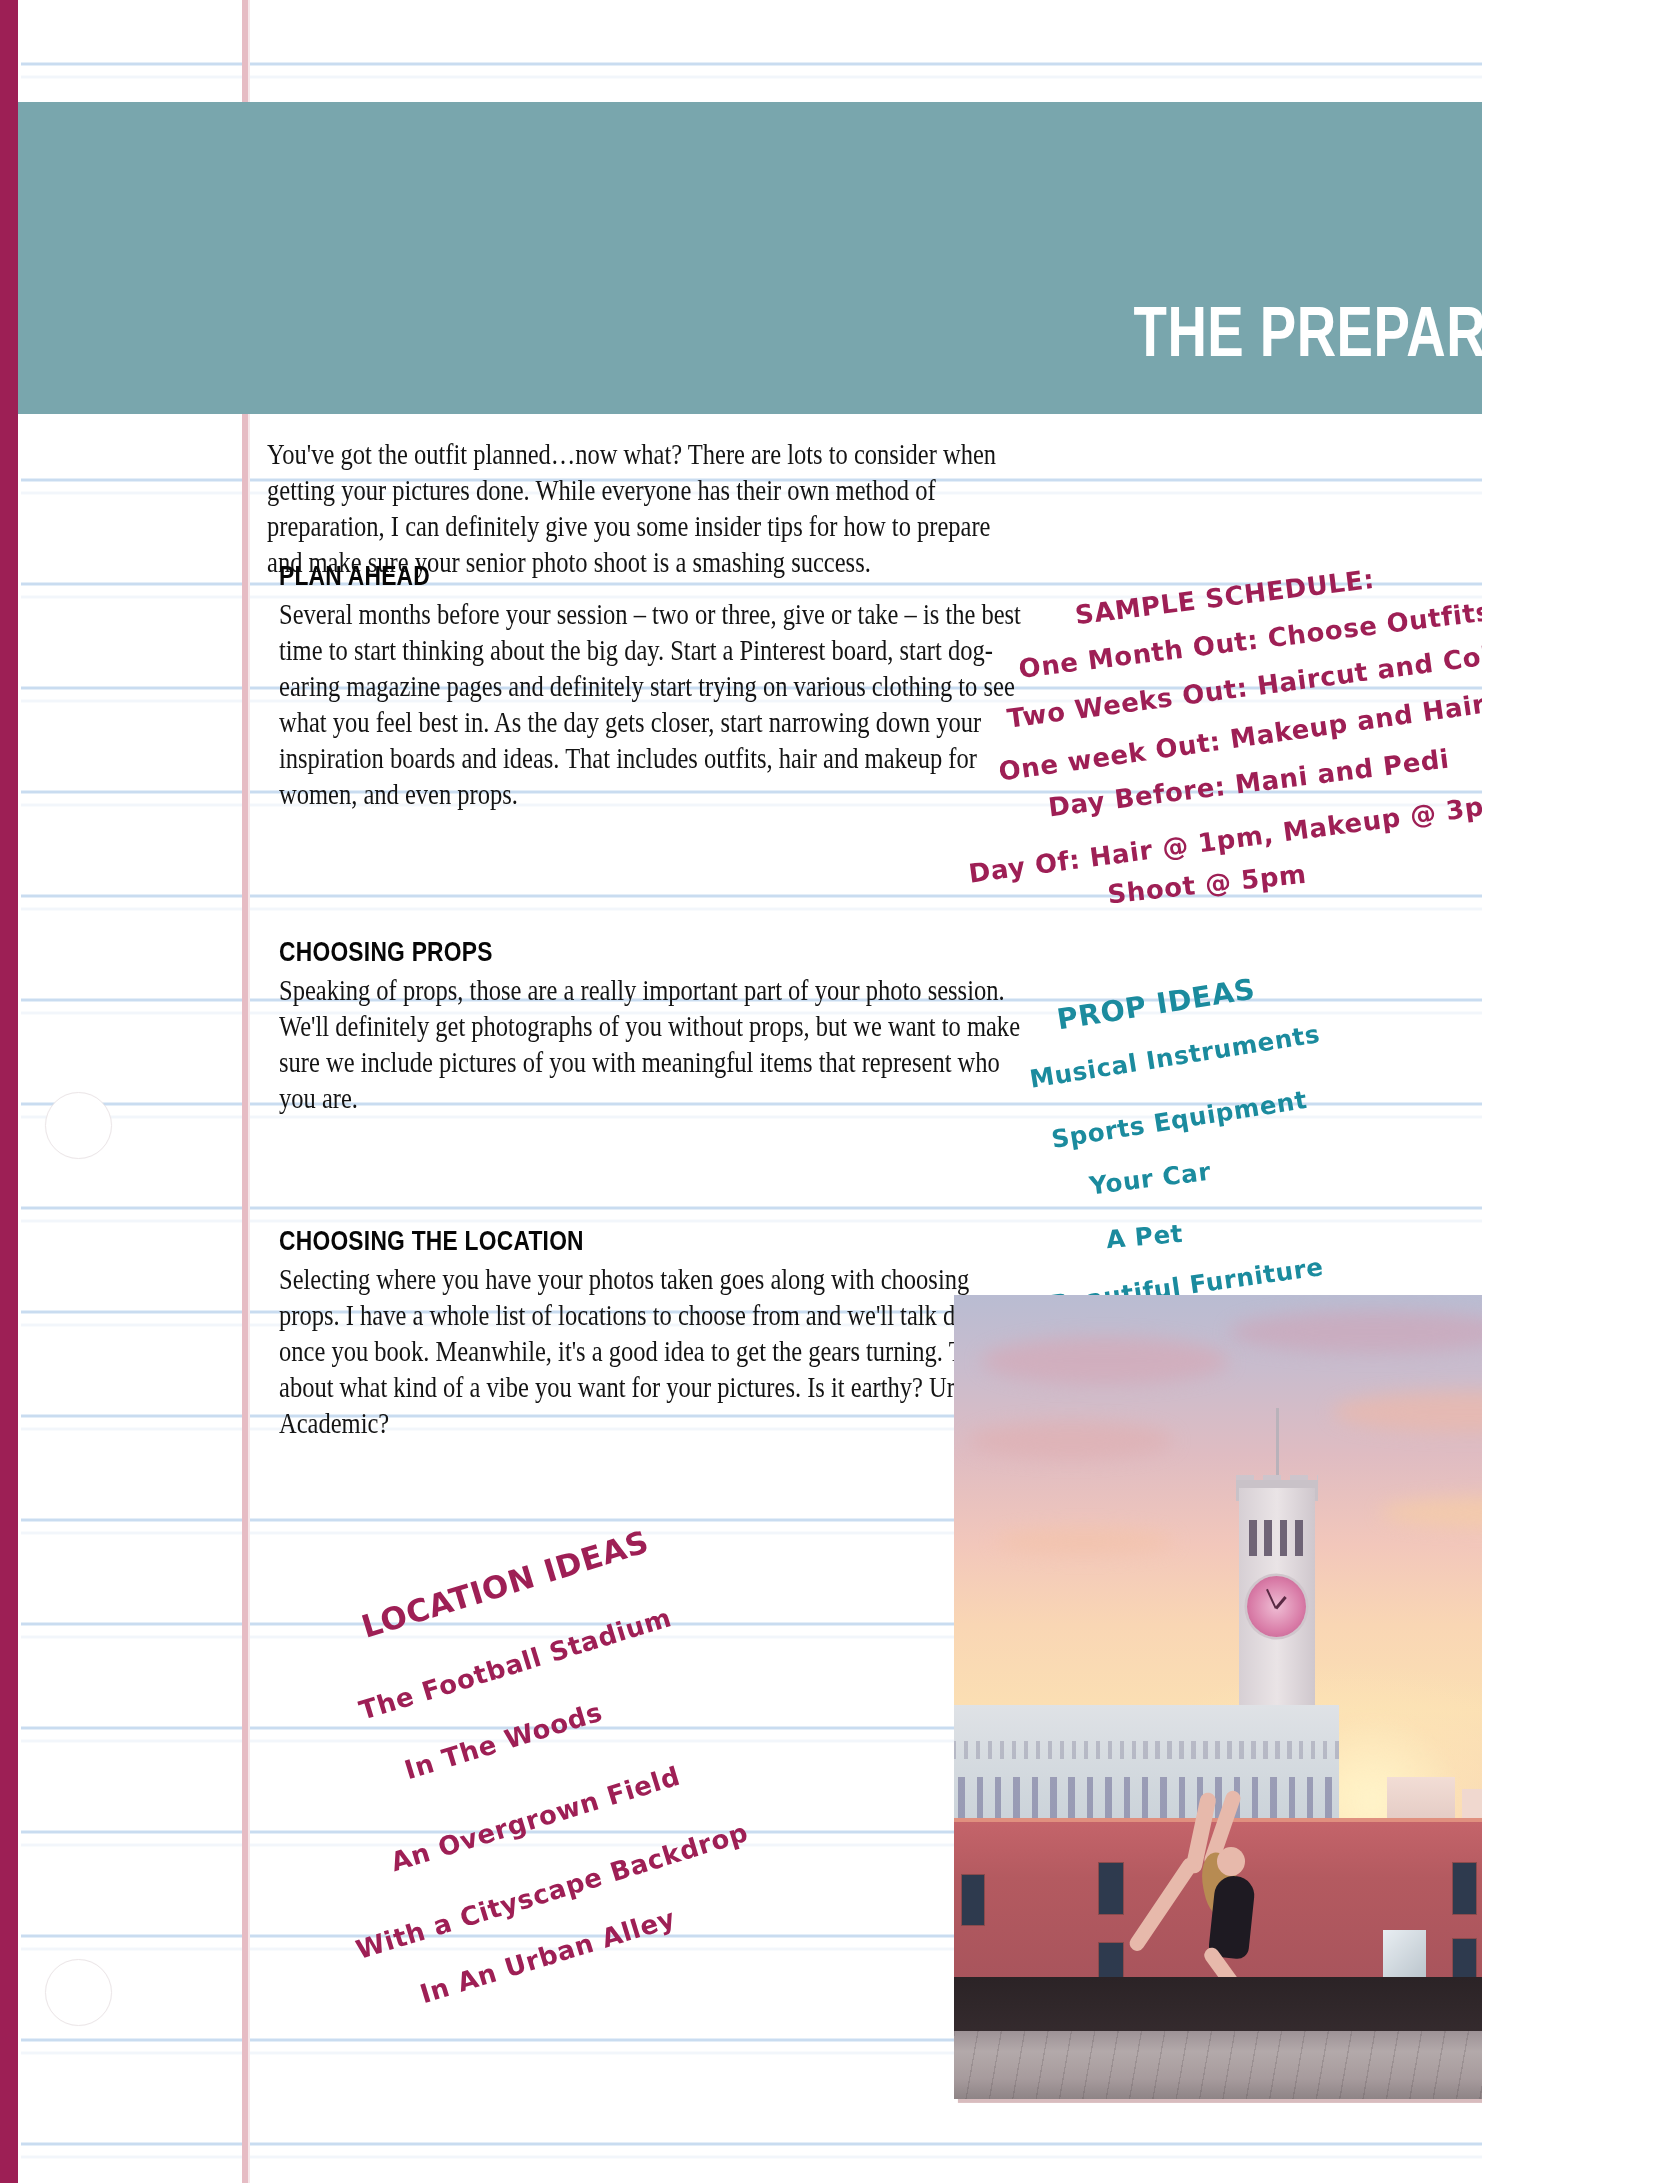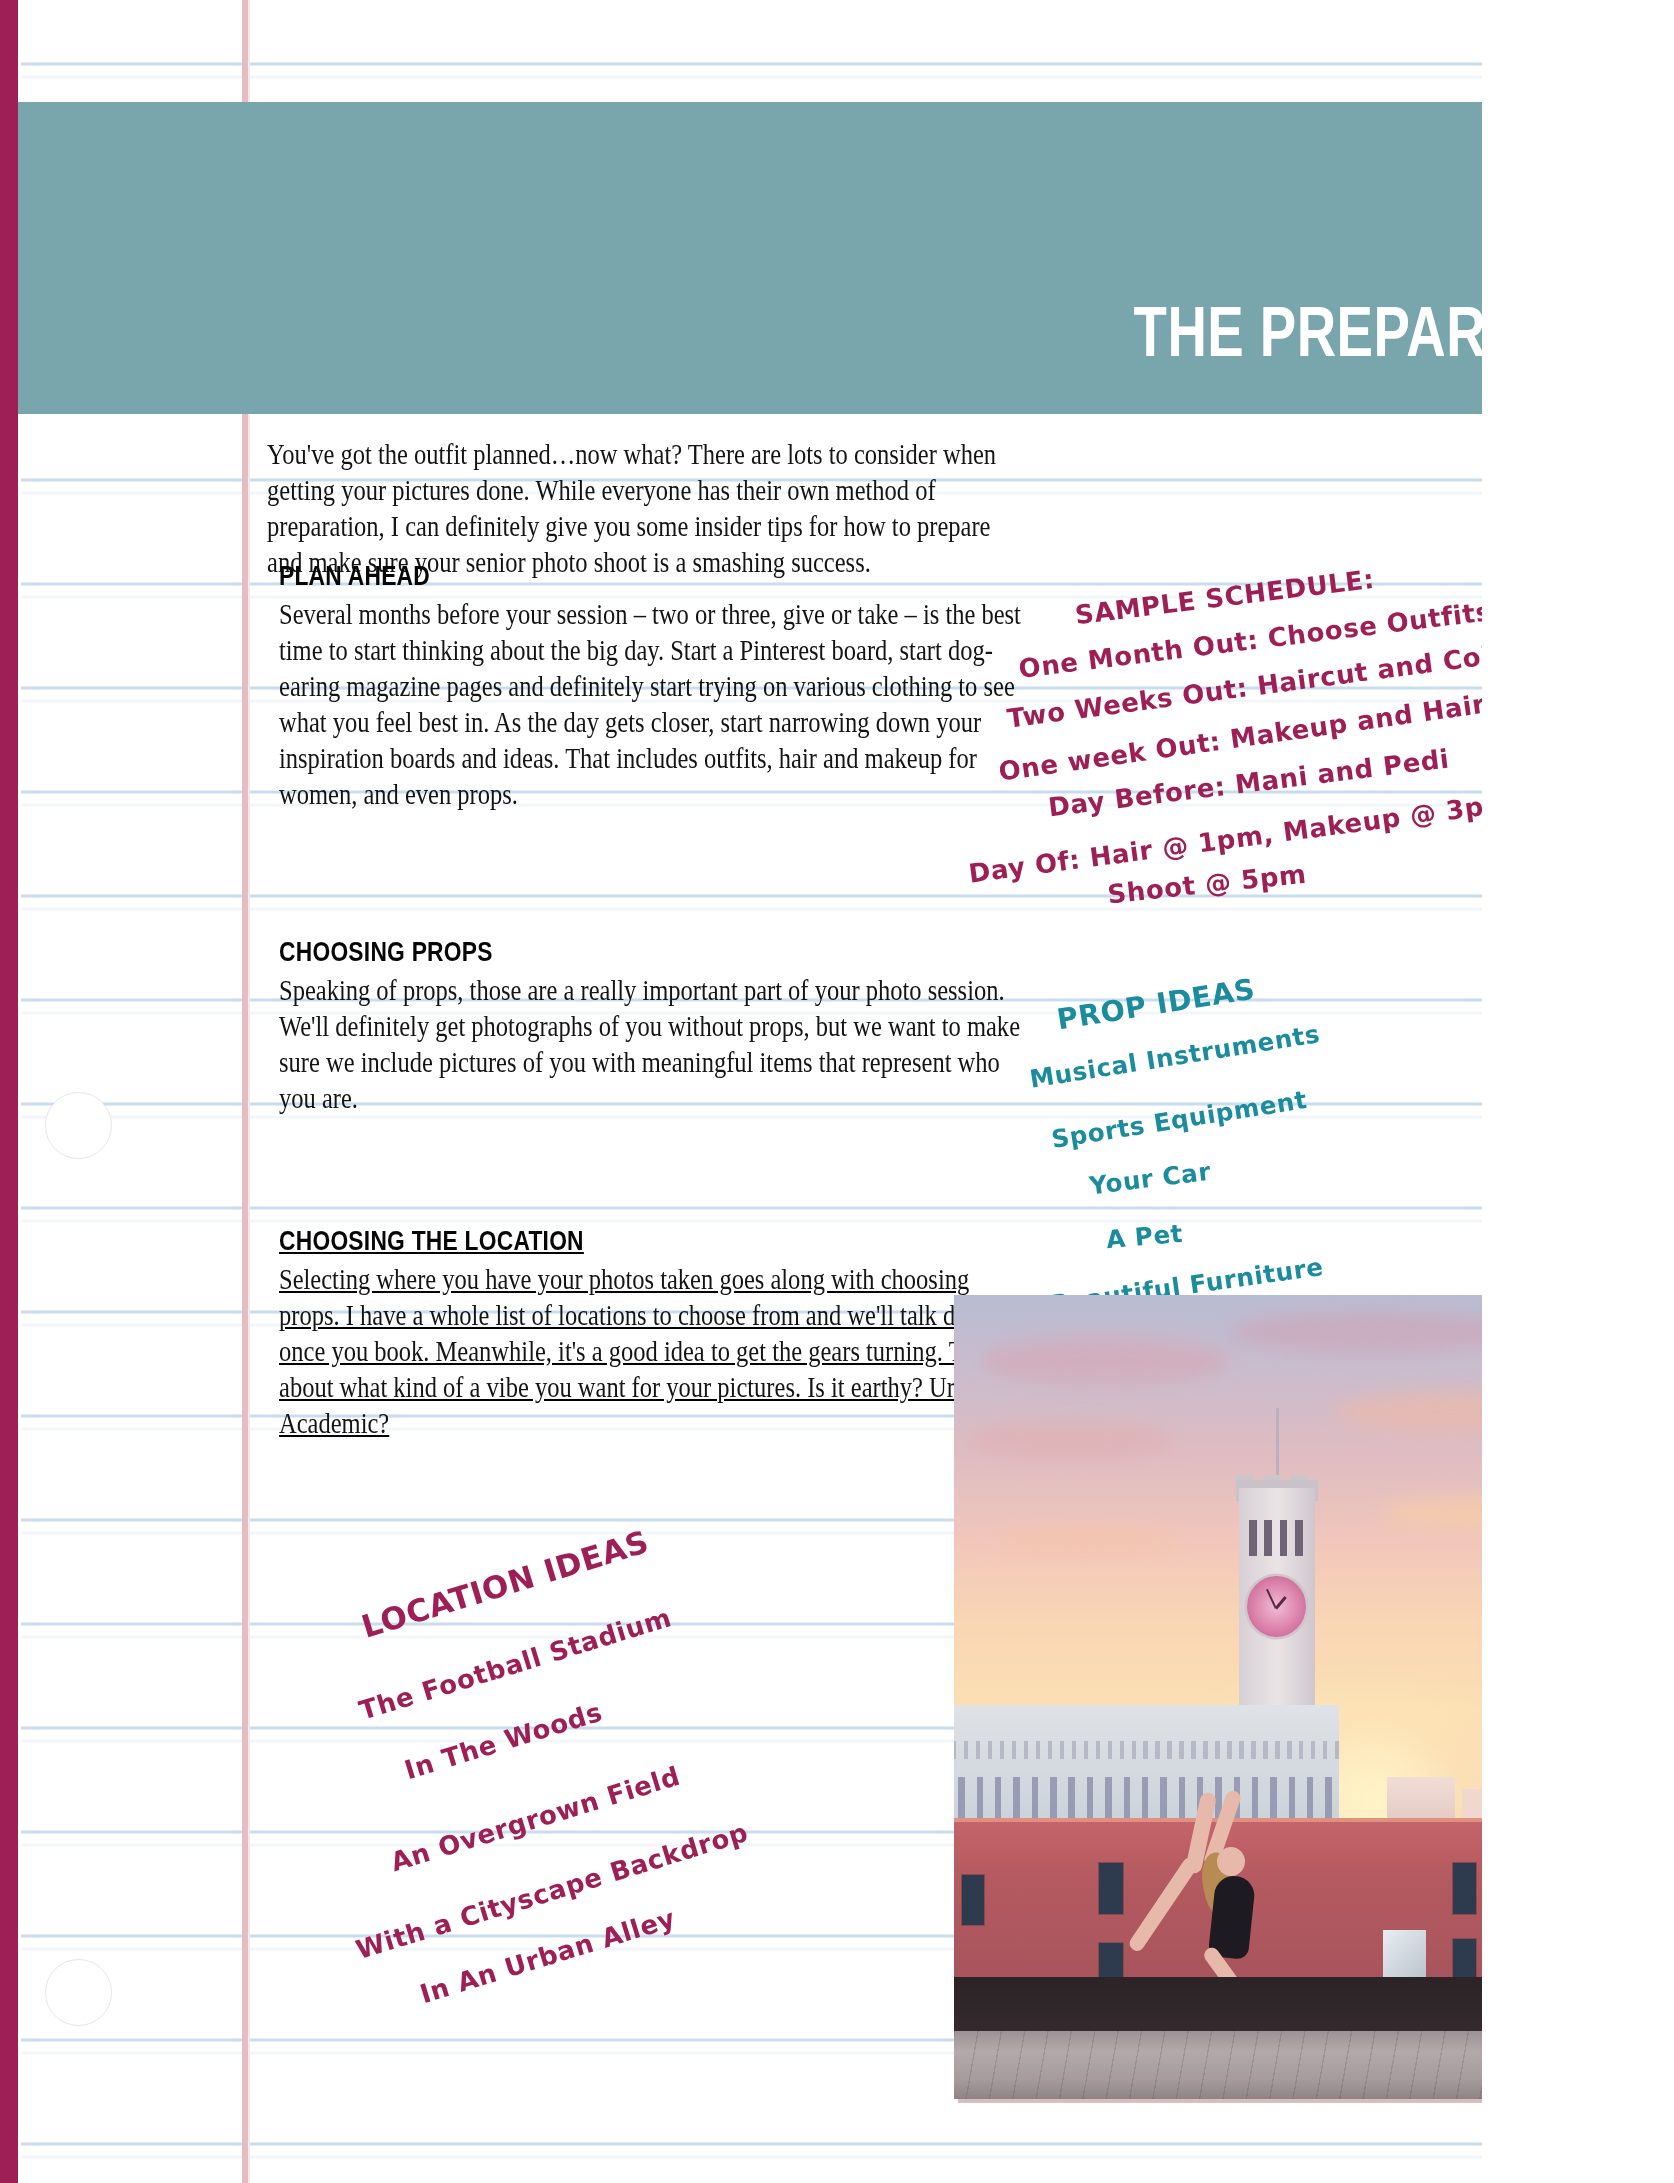--- a/index.html
+++ b/index.html
@@ -118,21 +118,21 @@
     line-height:36px;
     color:#141414;
     transform:scaleX(0.86);
     transform-origin:left top;
     width:867px;
     margin:5.2px 0 0 0;
   }
   .sec-block{position:absolute;left:12px;}
   #sec-plan{top:123px;}
   #sec-props{top:499px;}
-  #sec-loc{top:788px;text-decoration:underline;}
+  #sec-loc{top:788px;}
 
   
   .hand{
     font-family:"DejaVu Sans", sans-serif;
     font-weight:bold;
     white-space:nowrap;
     position:absolute;
     letter-spacing:0.6px;
   }
   .hand.mag{color:#9e1f55;}

